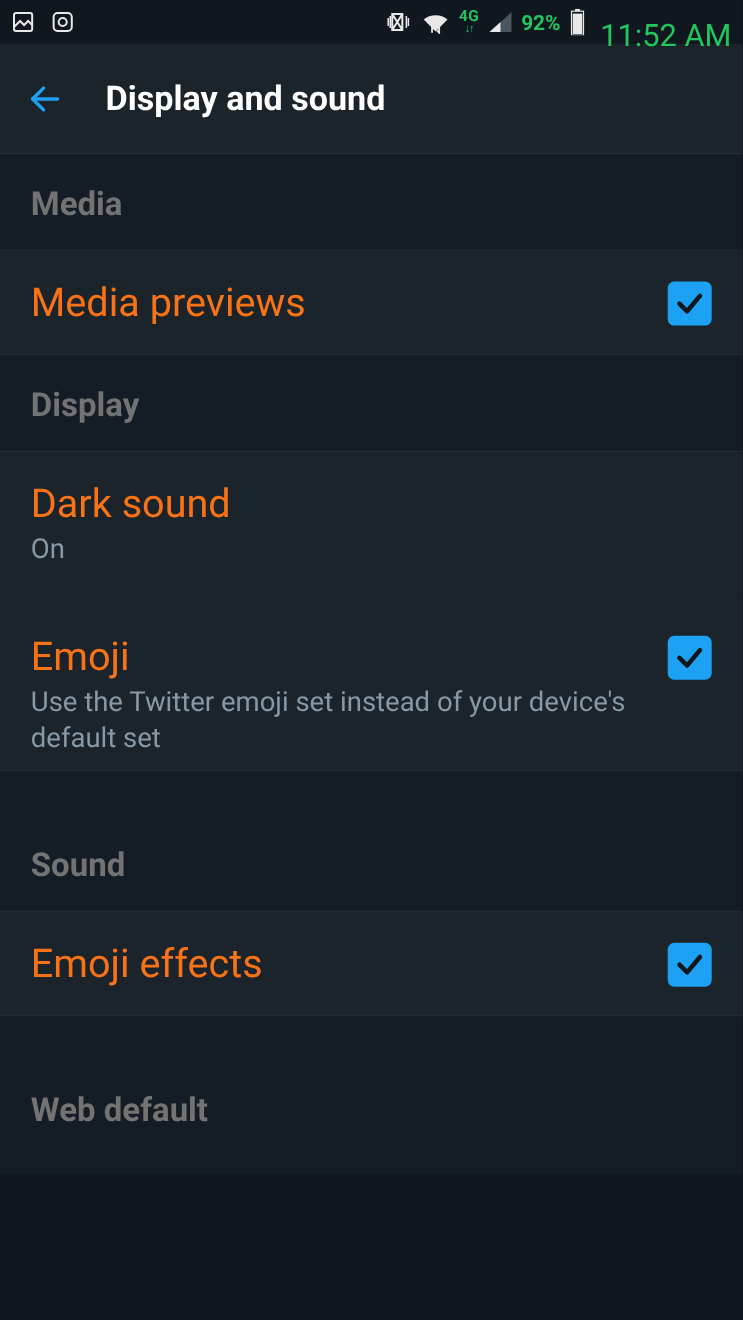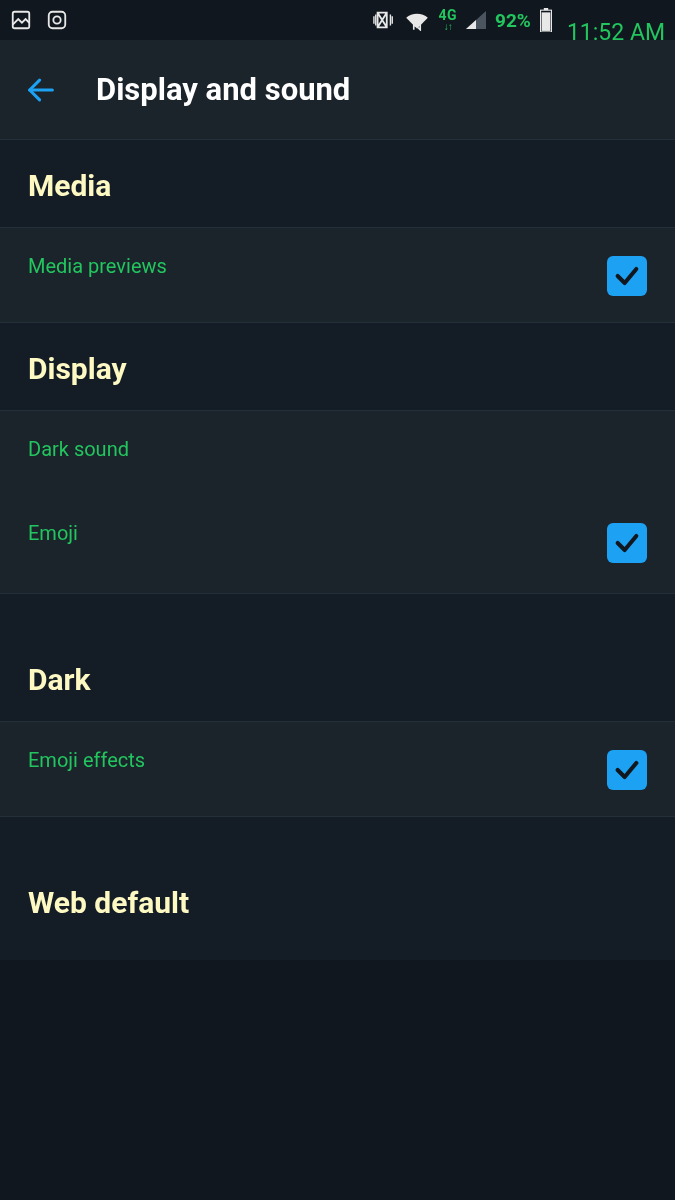--- a/index.html
+++ b/index.html
@@ -37,21 +37,21 @@
     }
     .status-icon {
       display: inline-flex;
       align-items: center;
     }
     .battery-text {
       font-size: 19px;
       font-weight: bold;
     }
     .clock {
-      font-size: 23px;
+      font-size: 28px;
       margin-left: 6px;
       margin-top: 25px;
     }
     .app-bar {
       height: 100px;
       background: #1b232b;
       display: flex;
       align-items: center;
       padding: 0 20px;
       border-bottom: 1px solid #243039;
@@ -71,37 +71,37 @@
       color: #ffffff;
     }
     .section-header {
       background: #141d26;
       padding: 28px 28px 24px 28px;
       border-bottom: 1px solid #243039;
     }
     .section-header-text {
       font-size: 30px;
       font-weight: 700;
-      color: #fef9c3;
+      color: #737373;
     }
     .item {
       background: #1b232b;
       padding: 26px 28px;
       border-bottom: 1px solid #243039;
       display: flex;
       align-items: flex-start;
       justify-content: space-between;
       gap: 20px;
     }
     .item-text {
       flex: 1;
     }
     .item-title {
-      font-size: 20px;
-      color: #22c55e;
+      font-size: 36px;
+      color: #f97316;
       font-weight: 400;
     }
     .item-sub {
       font-size: 25px;
       color: #8899a6;
       margin-top: 4px;
       line-height: 1.32;
     }
     .checkbox {
       width: 40px;
@@ -213,37 +213,39 @@
     </svg>
   </div>
 </div>
 
 <div class="section-header">
   <div class="section-header-text">Display</div>
 </div>
 <div class="item" style="border-bottom:none;">
   <div class="item-text">
     <div class="item-title">Dark sound</div>
-  </div>
-</div>
-<div class="item" style="padding-top:34px; padding-bottom:30px;">
+    <div class="item-sub">On</div>
+  </div>
+</div>
+<div class="item" style="padding-top:34px; padding-bottom:12px;">
   <div class="item-text">
     <div class="item-title">Emoji</div>
+    <div class="item-sub">Use the Twitter emoji set instead of your device's default set</div>
   </div>
   <div class="checkbox">
     <svg viewBox="0 0 24 24" fill="none" stroke="#10171e" stroke-width="3.5" stroke-linecap="round" stroke-linejoin="round">
       <polyline points="4 12 10 18 20 6"></polyline>
     </svg>
   </div>
 </div>
 
 <div class="spacer"></div>
 
 <div class="section-header">
-  <div class="section-header-text">Dark</div>
+  <div class="section-header-text">Sound</div>
 </div>
 <div class="item">
   <div class="item-text">
     <div class="item-title">Emoji effects</div>
   </div>
   <div class="checkbox">
     <svg viewBox="0 0 24 24" fill="none" stroke="#10171e" stroke-width="3.5" stroke-linecap="round" stroke-linejoin="round">
       <polyline points="4 12 10 18 20 6"></polyline>
     </svg>
   </div>

